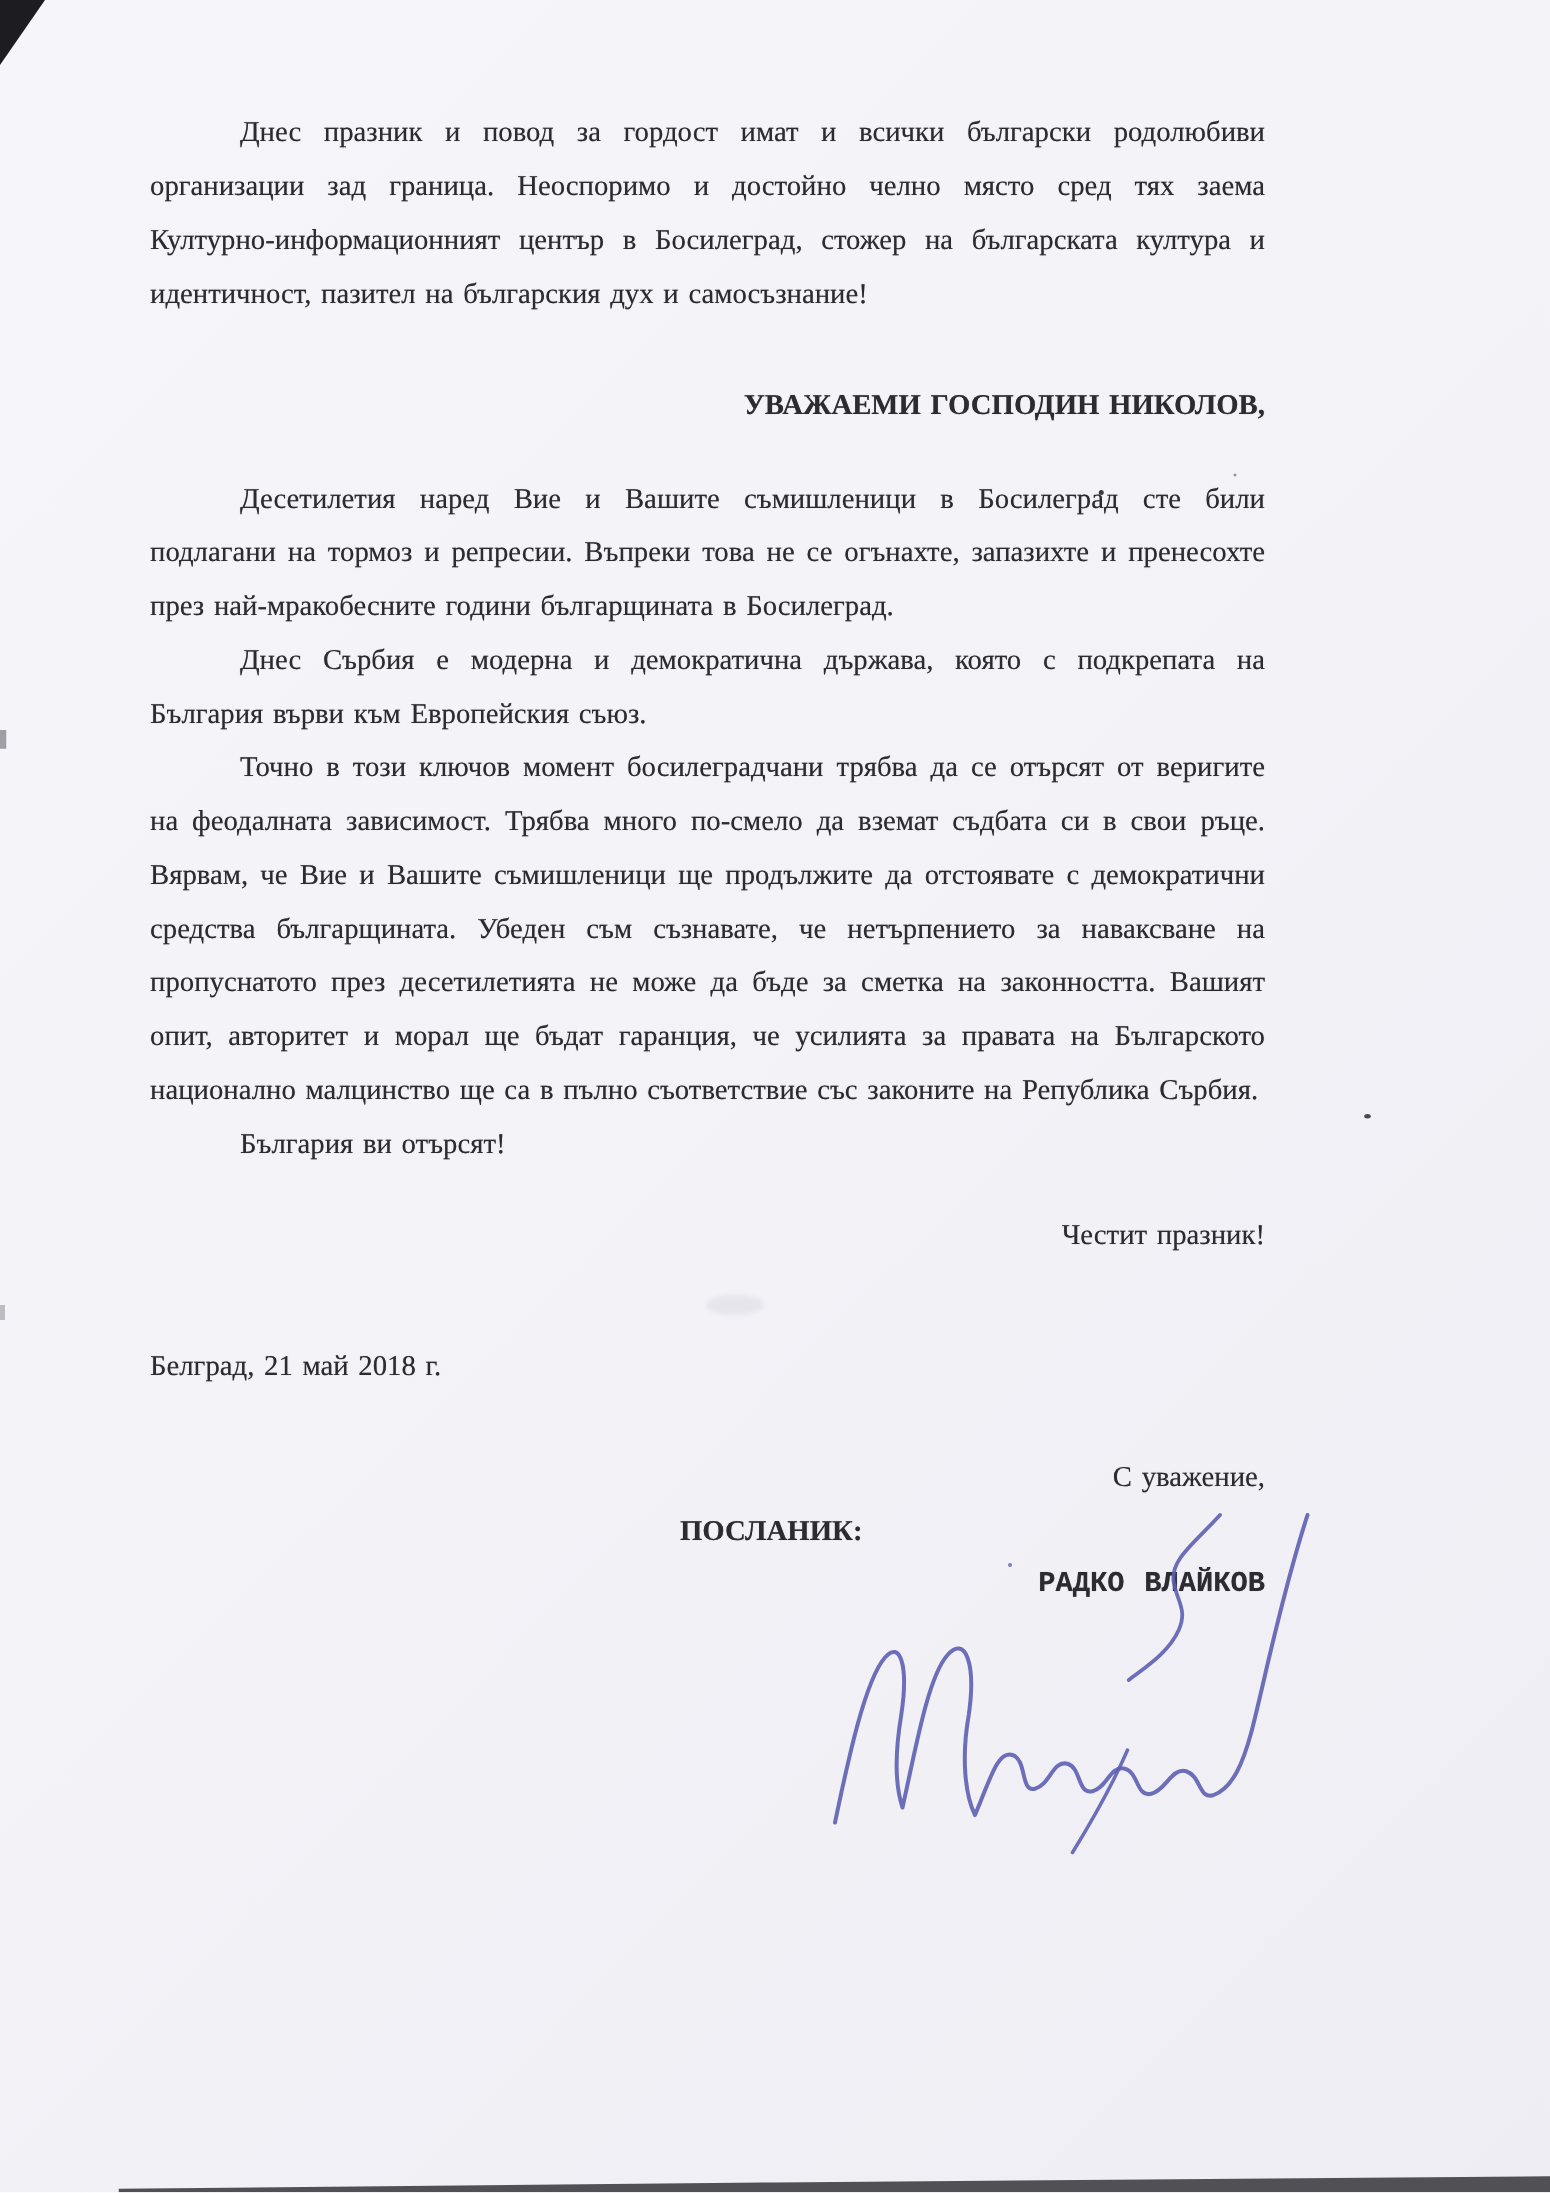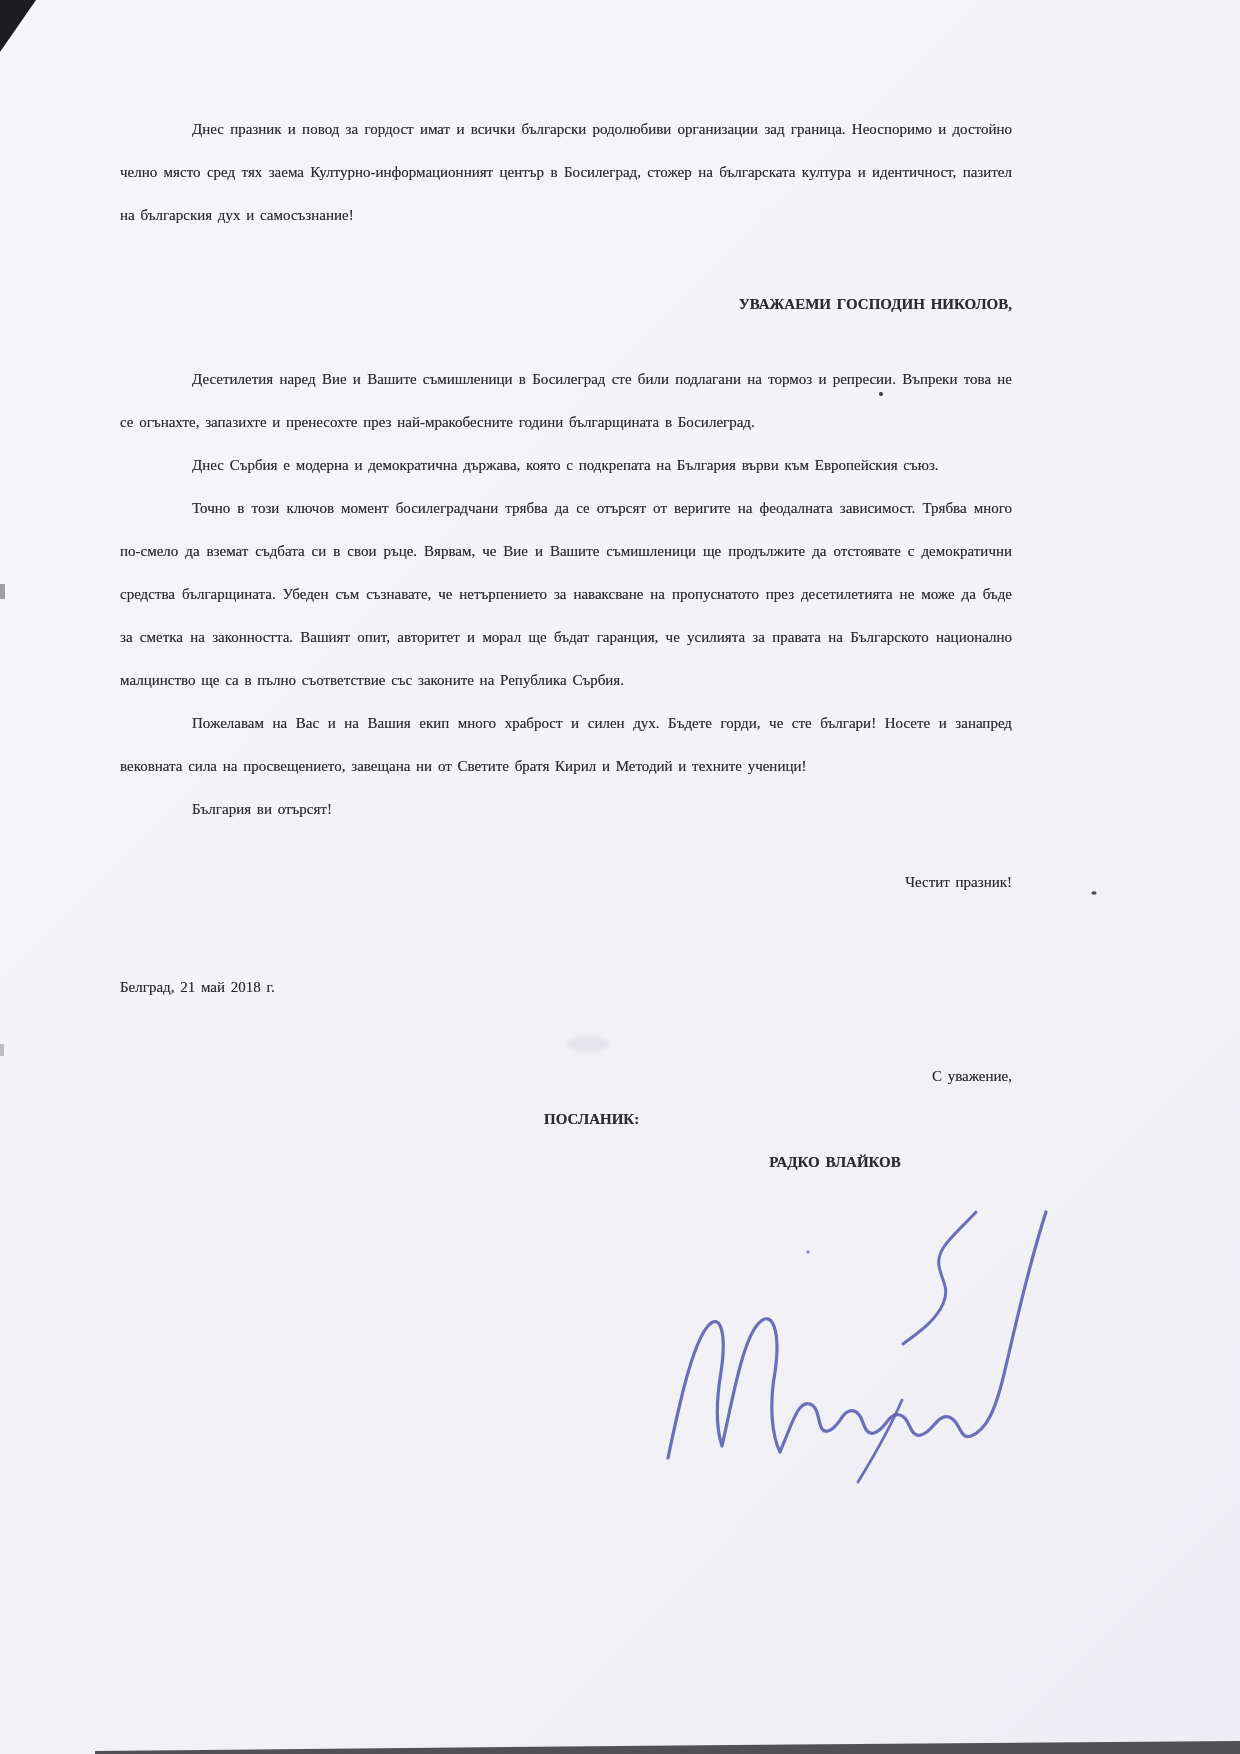--- a/index.html
+++ b/index.html
@@ -11,39 +11,39 @@
     position: relative;
     width: 1240px;
     height: 1754px;
     background: linear-gradient(135deg, #f5f5fa 0%, #f2f2f7 55%, #ededf3 100%);
     color: #2b2b30;
     overflow: hidden;
   }
   .content {
     position: absolute;
     left: 120px;
-    top: 108px;
+    top: 84px;
     width: 892px;
-    font-size: 15px;
+    font-size: 23px;
     line-height: 43px;
     text-align: justify;
     word-spacing: 2px;
     text-shadow: 0 0 0.6px rgba(43,43,48,0.55);
   }
   .content p { margin: 0; text-indent: 72px; }
   .salutation {
     font-weight: bold;
     margin: 46px 0 32px 0 !important;
     text-align: right;
   }
   .congrats { margin-top: 30px !important; text-align: right; }
   .dateline { margin-top: 62px !important; text-indent: 0 !important; text-align: left; }
   .valediction { margin-top: 46px !important; text-indent: 0 !important; padding-left: 268px; text-align: right; }
   .sender-title { font-weight: bold; text-indent: 0 !important; padding-left: 424px; text-align: left; }
-  .sender-name  { font-weight: bold; text-indent: 0 !important; padding-left: 538px; text-align: center; }
+  .sender-name  { font-weight: bold; text-indent: 0 !important; padding-left: 538px; text-align: right; font-family: Liberation Mono, monospace; }
   .signature-svg {
     position: absolute;
     left: 600px;
     top: 1165px;
     width: 470px;
     height: 330px;
     pointer-events: none;
   }
   .artifacts-svg {
     position: absolute;
@@ -65,21 +65,20 @@
 <body>
 
 <div class="page">
 
   <div class="content">
     <p>Днес празник и повод за гордост имат и всички български родолюбиви организации зад граница. Неоспоримо и достойно челно място сред тях заема Културно-информационният център в Босилеград, стожер на българската култура и идентичност, пазител на българския дух и самосъзнание!</p>
     <p class="salutation">УВАЖАЕМИ ГОСПОДИН НИКОЛОВ,</p>
     <p>Десетилетия наред Вие и Вашите съмишленици в Босилеград сте били подлагани на тормоз и репресии. Въпреки това не се огънахте, запазихте и пренесохте през най-мракобесните години българщината в Босилеград.</p>
     <p>Днес Сърбия е модерна и демократична държава, която с подкрепата на България върви към Европейския съюз.</p>
     <p>Точно в този ключов момент босилеградчани трябва да се отърсят от веригите на феодалната зависимост. Трябва много по-смело да вземат съдбата си в свои ръце. Вярвам, че Вие и Вашите съмишленици ще продължите да отстоявате с демократични средства българщината. Убеден съм съзнавате, че нетърпението за наваксване на пропуснатото през десетилетията не може да бъде за сметка на законността. Вашият опит, авторитет и морал ще бъдат гаранция, че усилията за правата на Българското национално малцинство ще са в пълно съответствие със законите на Република Сърбия.</p>
-    <p>Пожелавам на Вас и на Вашия екип много храброст и силен дух. Бъдете горди, че сте българи! Носете и занапред вековната сила на просвещението, завещана ни от Светите братя Кирил и Методий и техните ученици!</p>
     <p>България ви отърсят!</p>
     <p class="congrats">Честит празник!</p>
     <p class="dateline">Белград, 21 май 2018 г.</p>
     <p class="valediction">С уважение,</p>
     <p class="sender-title">ПОСЛАНИК:</p>
     <p class="sender-name">РАДКО ВЛАЙКОВ</p>
   </div>
 
   <svg class="signature-svg" viewBox="600 1165 470 330" xmlns="http://www.w3.org/2000/svg">
     <g fill="none" stroke="#5d5fb2" stroke-opacity="0.9" stroke-linecap="round" stroke-linejoin="round">

